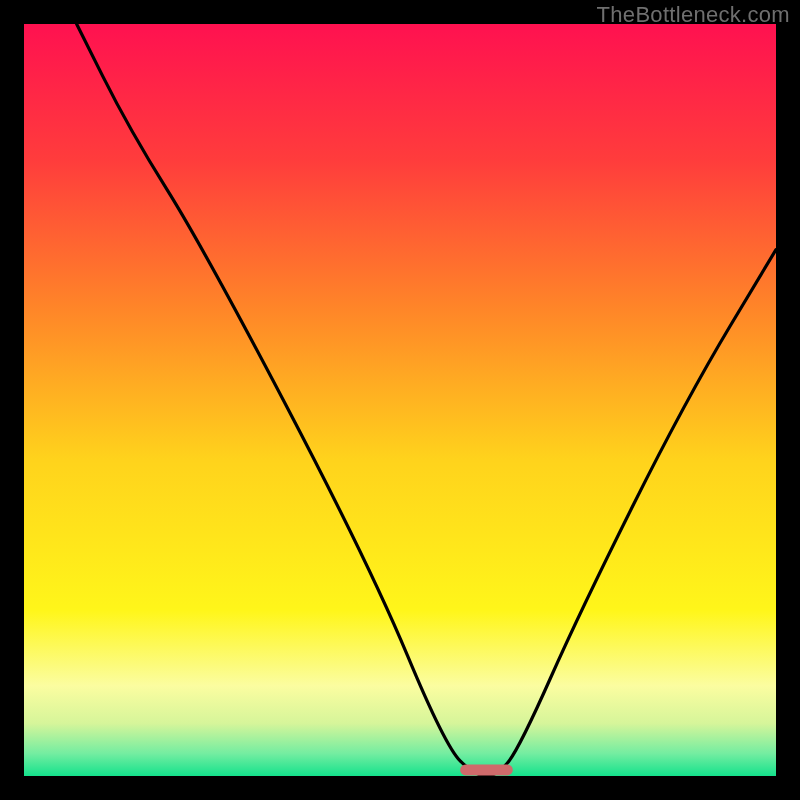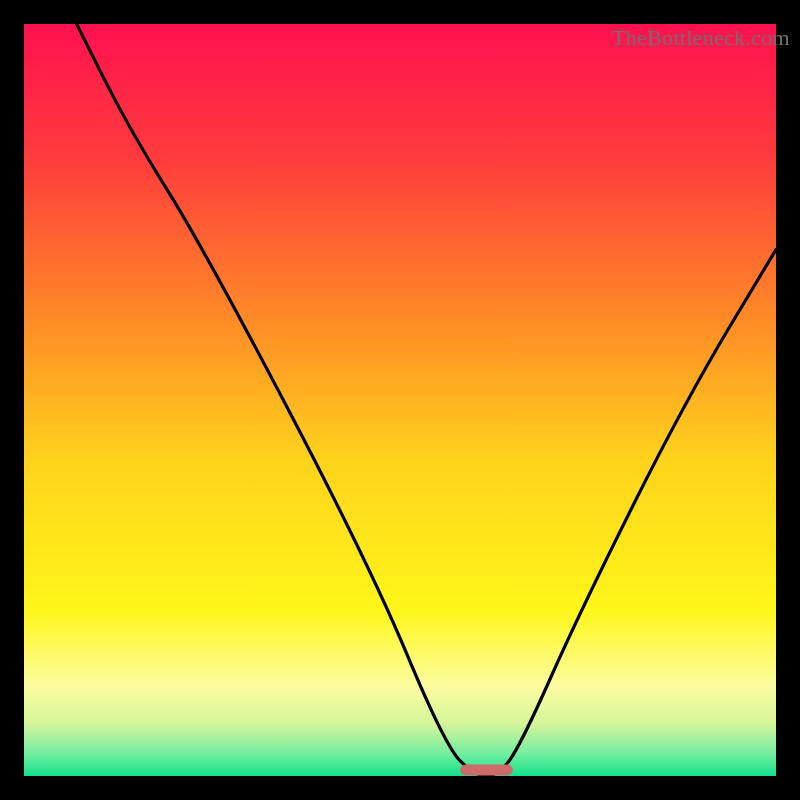--- a/index.html
+++ b/index.html
@@ -13,27 +13,26 @@
   .frame {
     position: relative;
     width: 800px;
     height: 800px;
     background: #000000;
   }
   .watermark {
     position: absolute;
     top: 2px;
     right: 10px;
-    font-family: Liberation Serif, serif;
+    font-family: Liberation Sans, sans-serif;
     font-size: 22px;
     font-weight: 500;
     color: #6f6f6f;
     letter-spacing: 0.3px;
     z-index: 10;
-    margin-top: 23px;
   }
   .plot {
     position: absolute;
     left: 24px;
     top: 24px;
     width: 752px;
     height: 752px;
   }
   .plot svg {
     display: block;

